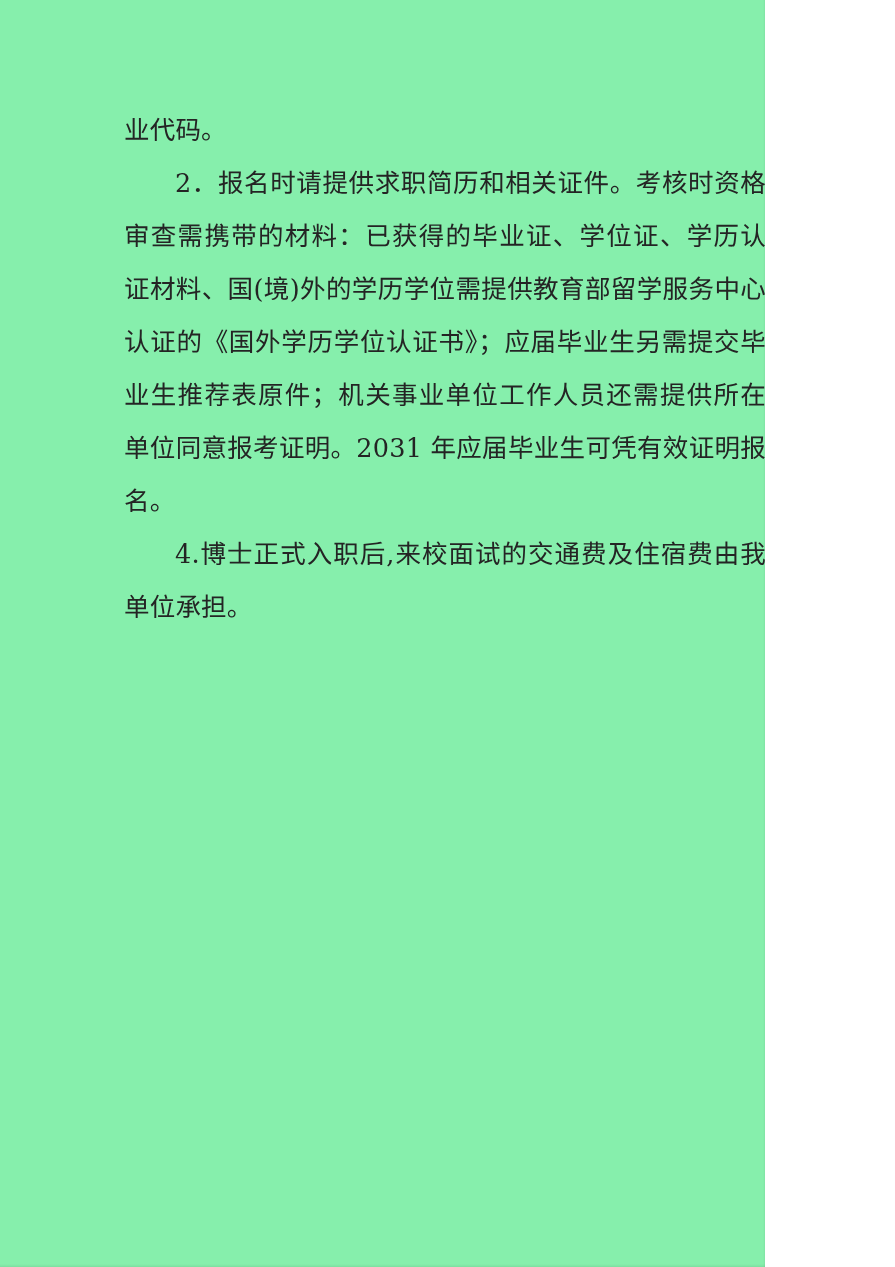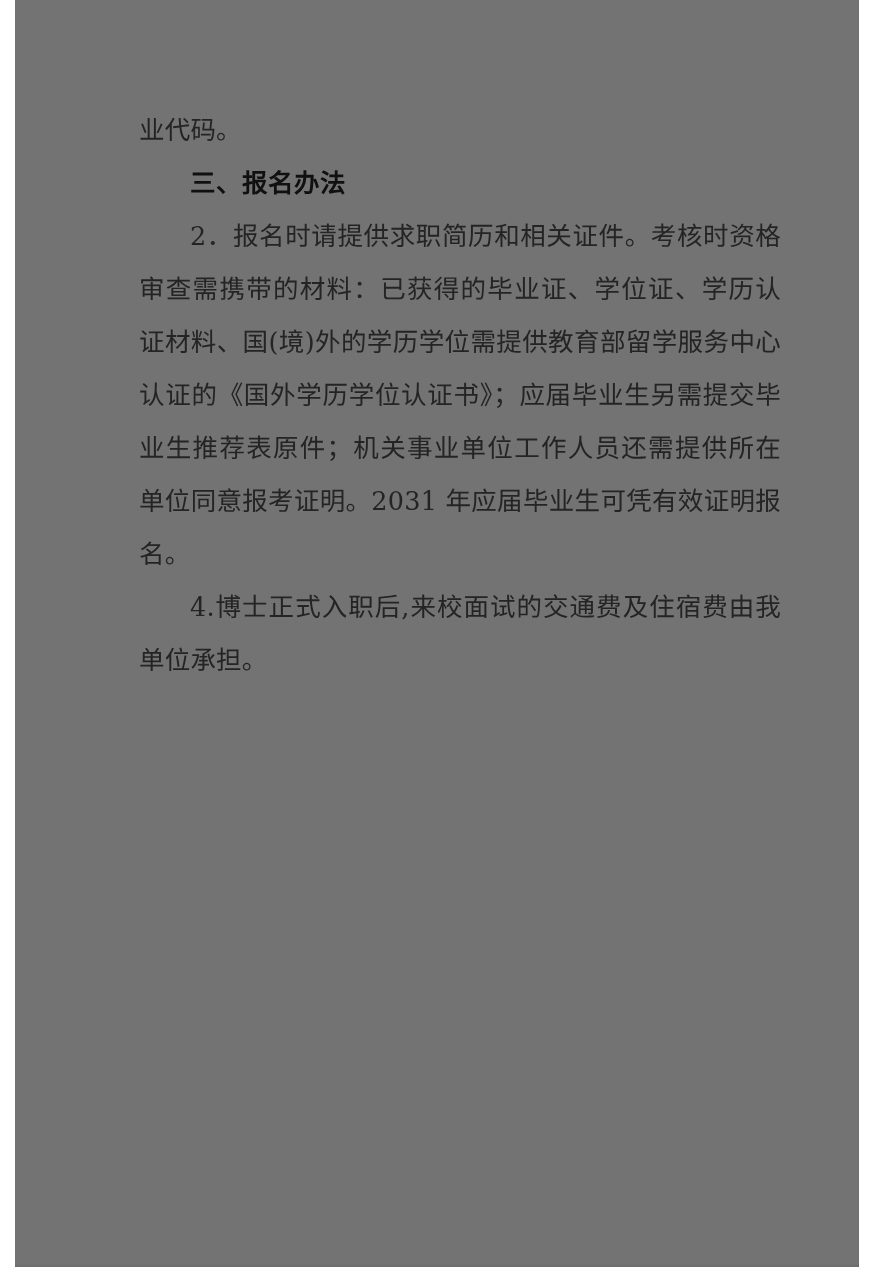--- a/index.html
+++ b/index.html
@@ -3,28 +3,27 @@
 <meta charset="utf-8">
 <title>招聘公告扫描页</title>
 <style>
   html, body {
     margin: 0;
     padding: 0;
     background: #ffffff;
   }
   .page {
     position: relative;
-    width: 844px;
+    width: 765px;
     height: 1267px;
-    background: #737373;
+    background: #86efac;
     overflow: hidden;
     font-family: "DejaVu Serif", "Liberation Serif", serif;
     color: #1d1d1d;
     box-sizing: border-box;
-    margin-left: 15px;
   }
   
   .scan-edge-bottom {
     position: absolute;
     left: 0;
     right: 0;
     bottom: 0;
     height: 3px;
     background: linear-gradient(to bottom, rgba(0,0,0,0.00), rgba(0,0,0,0.07));
     pointer-events: none;
@@ -80,21 +79,20 @@
 </style>
 </head>
 <body>
 
 <div class="page">
 
   <div class="content">
 
     <p class="para block">业代码。</p>
 
-    <h2 class="heading block">三、报名办法</h2>
 
 
     <p class="para indent block">2．报名时请提供求职简历和相关证件。考核时资格审查需携带的材料：已获得的毕业证、学位证、学历认证材料、国(境)外的学历学位需提供教育部留学服务中心认证的《国外学历学位认证书》；应届毕业生另需提交毕业生推荐表原件；机关事业单位工作人员还需提供所在单位同意报考证明。2031 年应届毕业生可凭有效证明报名。</p>
 
 
     <p class="para indent block">4.博士正式入职后,来校面试的交通费及住宿费由我单位承担。</p>
 
   </div>
 
   <div class="scan-edge-right"></div>

